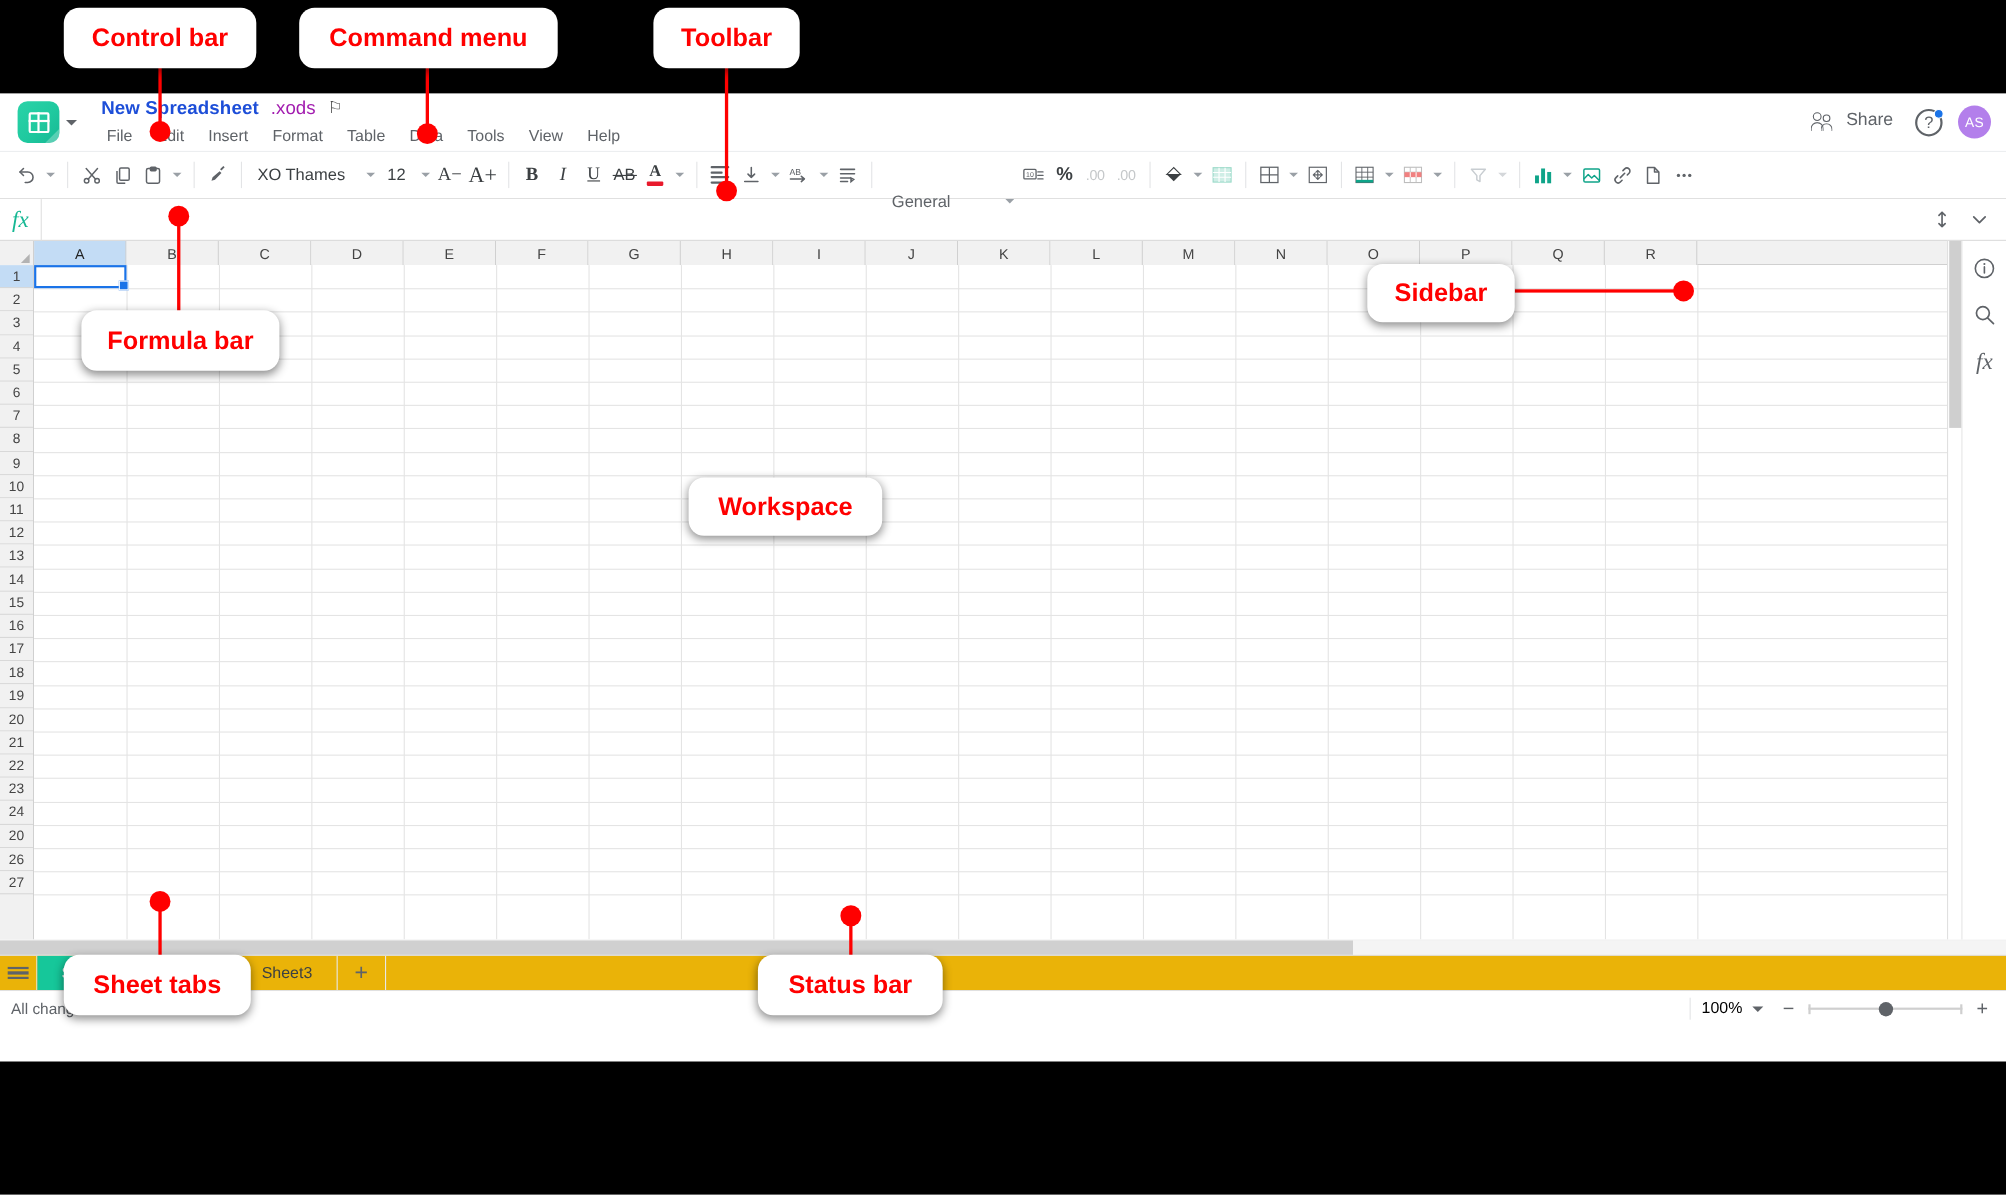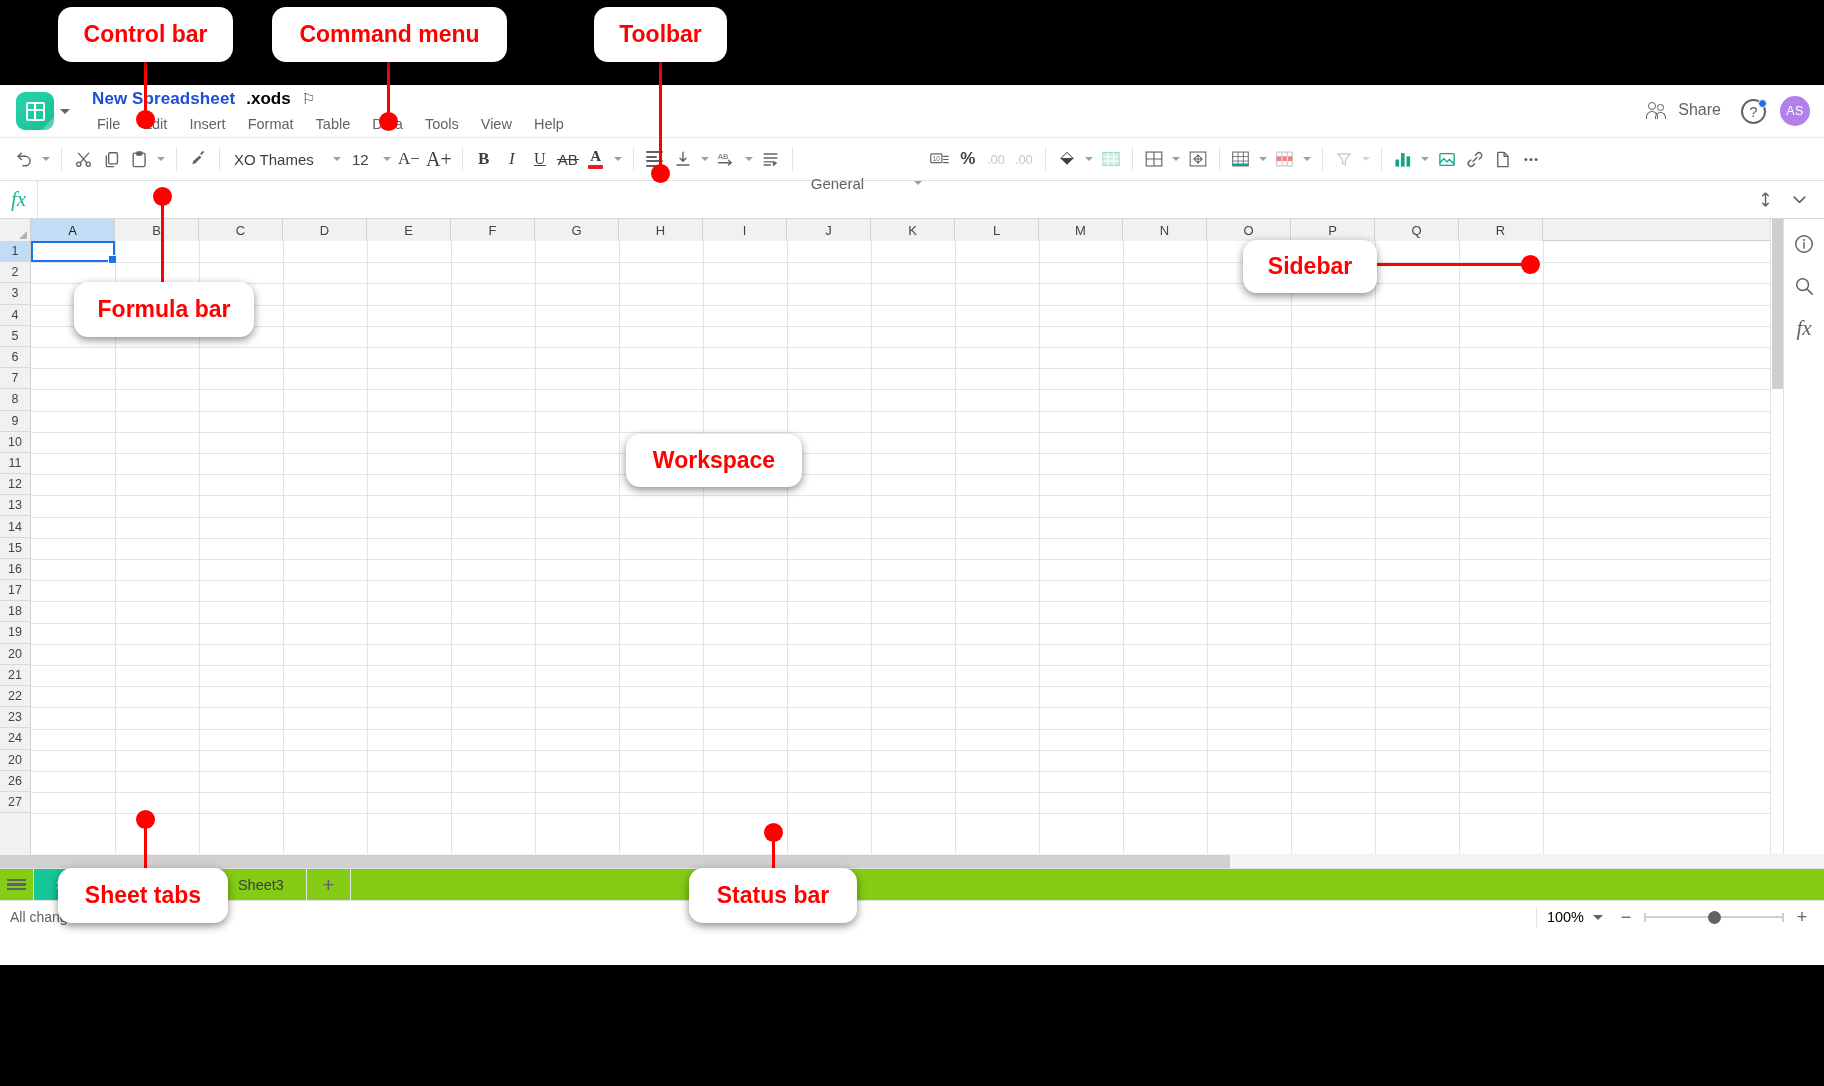--- a/index.html
+++ b/index.html
@@ -55,21 +55,21 @@
     width:0;height:0;border-left:5px solid transparent;border-right:5px solid transparent;
     border-top:5px solid #5f6368;
   }
   .caret-sm {
     width:0;height:0;border-left:4px solid transparent;border-right:4px solid transparent;
     border-top:4px solid #9aa0a6;
   }
   .title-block { margin-left:22px; display:flex; flex-direction:column; justify-content:center; }
   .doc-title-row { display:flex; align-items:center; gap:11px; height:22px; }
   .doc-name { font-size:17px; color:#1d4ed8; font-weight:700; letter-spacing:.1px; }
-  .doc-ext { font-size:17px; color:#000000; font-weight:700; }
+  .doc-ext { font-size:17px; color:#a21caf; font-weight:400; }
   .flag-icon { color:#444; font-size:15px; line-height:1; }
   .menu-row { display:flex; gap:0; margin-top:3px; margin-left:-6px; }
   .menu-item {
     font-size:14.5px; color:#5f6368; padding:3px 11px; border-radius:3px; cursor:default;
   }
   .control-right { margin-left:auto; display:flex; align-items:center; gap:14px; }
   .share-btn { display:flex; align-items:flex-start; gap:10px; cursor:pointer; padding:4px 6px; }
   .share-label { font-size:16px; color:#5f6368; }
   .people-icon { width:22px; height:20px; position:relative; }
   .people-icon .h1 { position:absolute; left:2px; top:1px; width:8px; height:8px; border:1.8px solid #5f6368; border-radius:50%; }
@@ -197,21 +197,21 @@
     color:#5f6368;cursor:pointer;border-radius:4px;
   }
 
   
   .hscroll-row { height:14px; background:#f1f1f1; display:flex; align-items:center; }
   .hscroll-track { flex:1; height:13px; background:#f4f4f4; position:relative; }
   .hthumb { position:absolute; left:0; top:0; height:13px; width:1230px; background:#d0d0d0;}
 
   
   .sheet-tabs {
-    height:33px; display:flex; align-items:stretch; background:#84cc16;
+    height:33px; display:flex; align-items:stretch; background:#eab308;
     border-top:1px solid #e0e0e0; border-bottom:1px solid #e0e0e0;
   }
   .hamb {
     width:34px; display:flex; align-items:center; justify-content:center; cursor:pointer;
     border-right:1px solid #e8e8e8;
   }
   .hamb span { display:block; width:19px; height:2.2px; background:#5f6368; margin:2.1px 0;}
   .stab {
     padding:0 22px; display:flex; align-items:center; font-size:14.5px; color:#3c4043;
     border-right:1px solid #e8e8e8; cursor:pointer;

